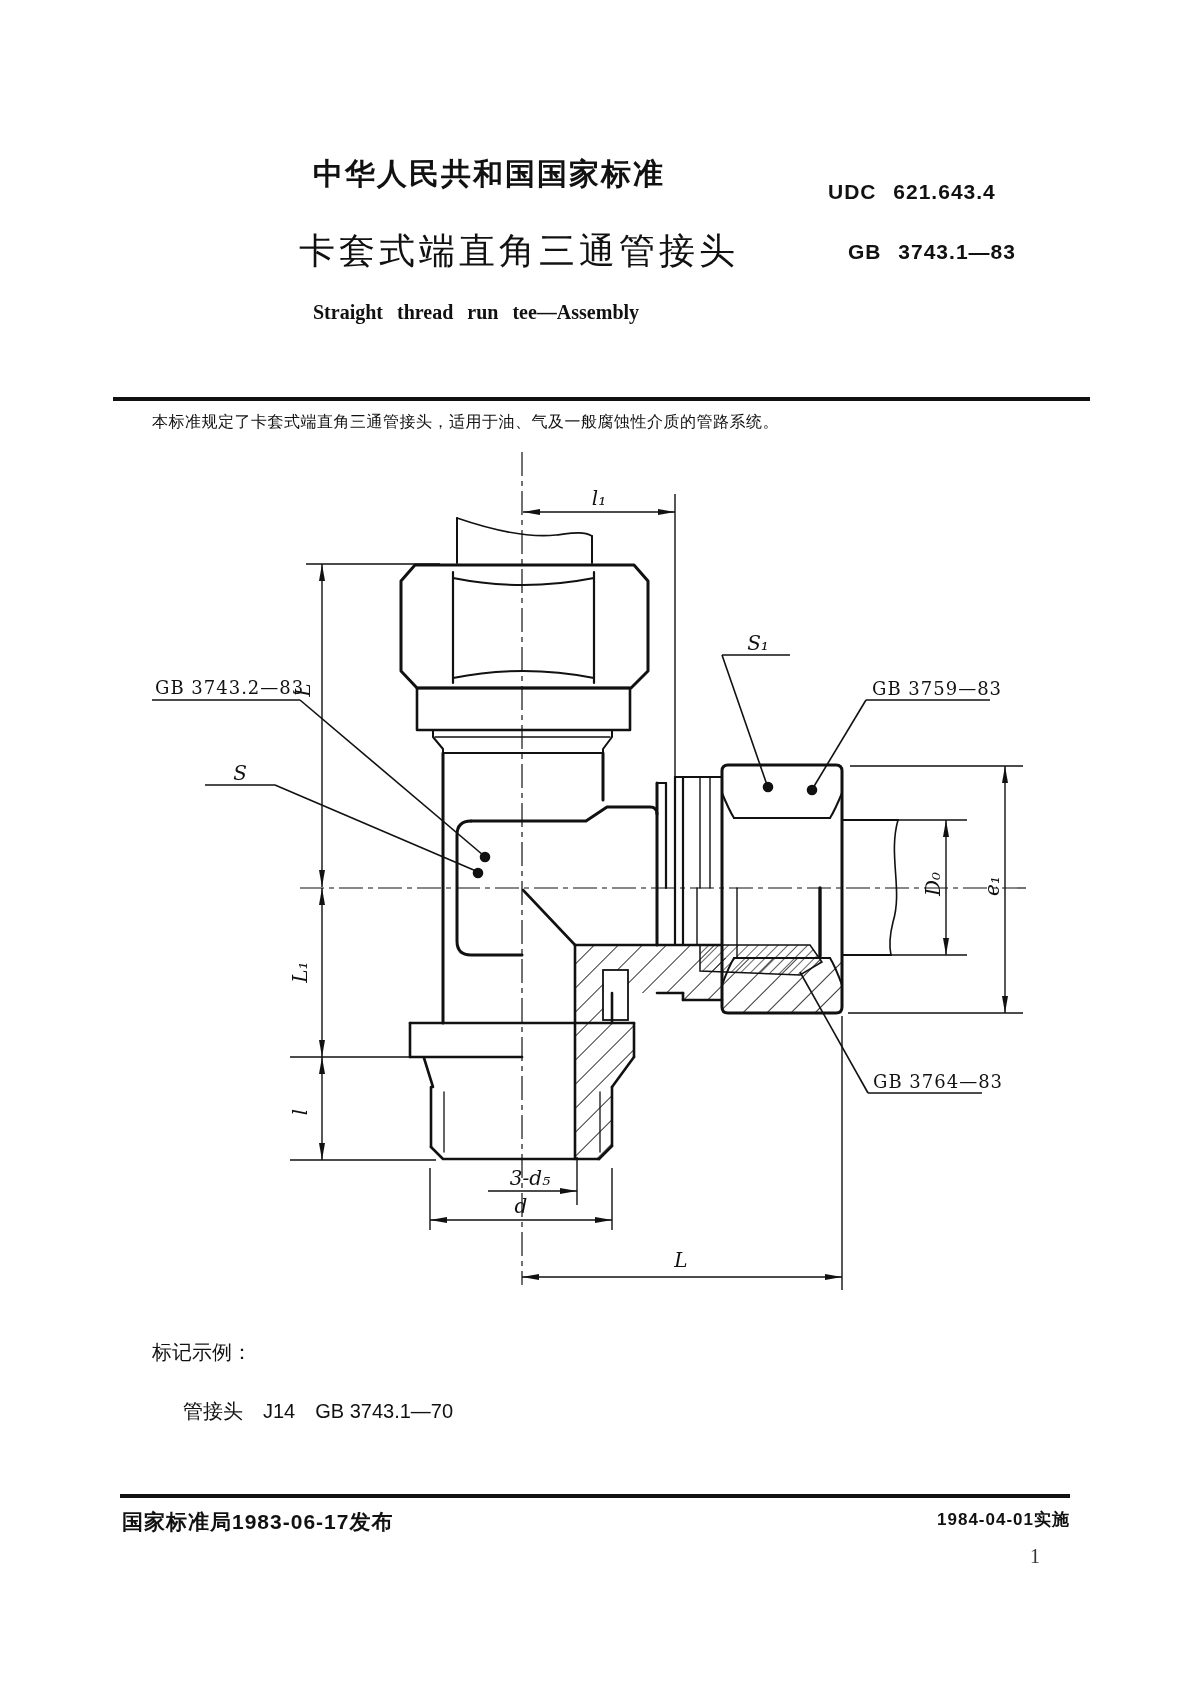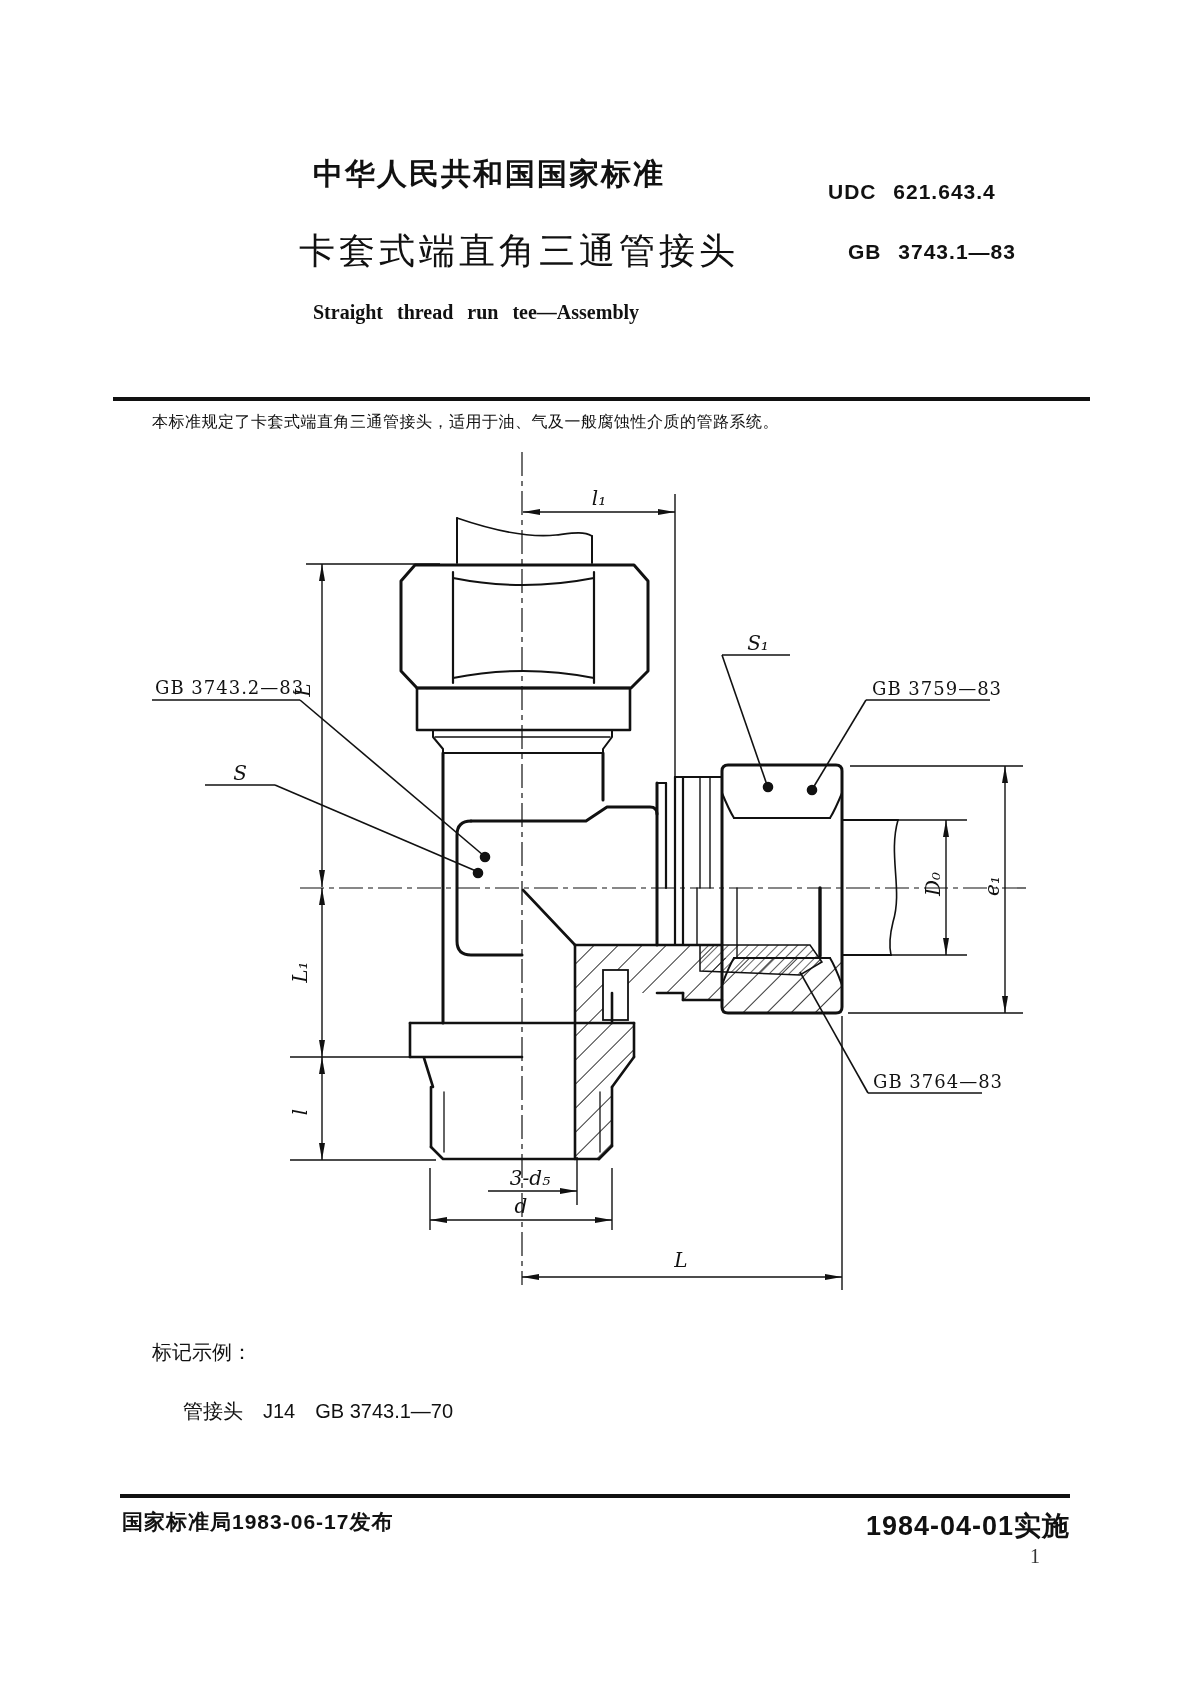--- a/index.html
+++ b/index.html
@@ -18,21 +18,21 @@
   .title-cn{left:299px;top:227px;font-size:36px;font-weight:normal;letter-spacing:4px;}
   .std-no{left:828px;top:240px;font-size:21px;font-weight:bold;word-spacing:10px;letter-spacing:1px;margin-left:20px;}
   .title-en{left:313px;top:301px;font-size:20px;font-weight:bold;font-family:"Liberation Serif",serif;word-spacing:9px;}
   .rule-top{left:113px;top:397px;width:977px;height:4px;background:#111;}
   .intro{left:152px;top:412px;font-size:16px;letter-spacing:0.5px;}
   .ex-head{left:152px;top:1339px;font-size:20px;}
   .ex-line1{left:183px;top:1366px;font-size:20px;}
   .ex-line2{left:183px;top:1398px;font-size:20px;}
   .rule-footer{left:120px;top:1494px;width:950px;height:4px;background:#111;}
   .foot-left{left:122px;top:1508px;font-size:21px;font-weight:bold;letter-spacing:1px;}
-  .foot-right{right:121px;top:1508px;font-size:27px;font-weight:bold;letter-spacing:1px;margin-left:25px;}
+  .foot-right{right:121px;top:1508px;font-size:17px;font-weight:bold;letter-spacing:1px;margin-left:25px;}
   .page-no{left:1030px;top:1545px;font-size:20px;font-family:"Liberation Serif",serif;color:#333;}
   svg.draw{position:absolute;left:0;top:0;width:1191px;height:1684px;}
   svg.draw text{font-family:"DejaVu Serif","Liberation Serif",serif;fill:#111;}
   .dimlab{font-size:20px;font-style:italic;}
   .gblab{font-size:18px;letter-spacing:1px;}
 </style>
 </head>
 <body>
 
 <div class="page">

